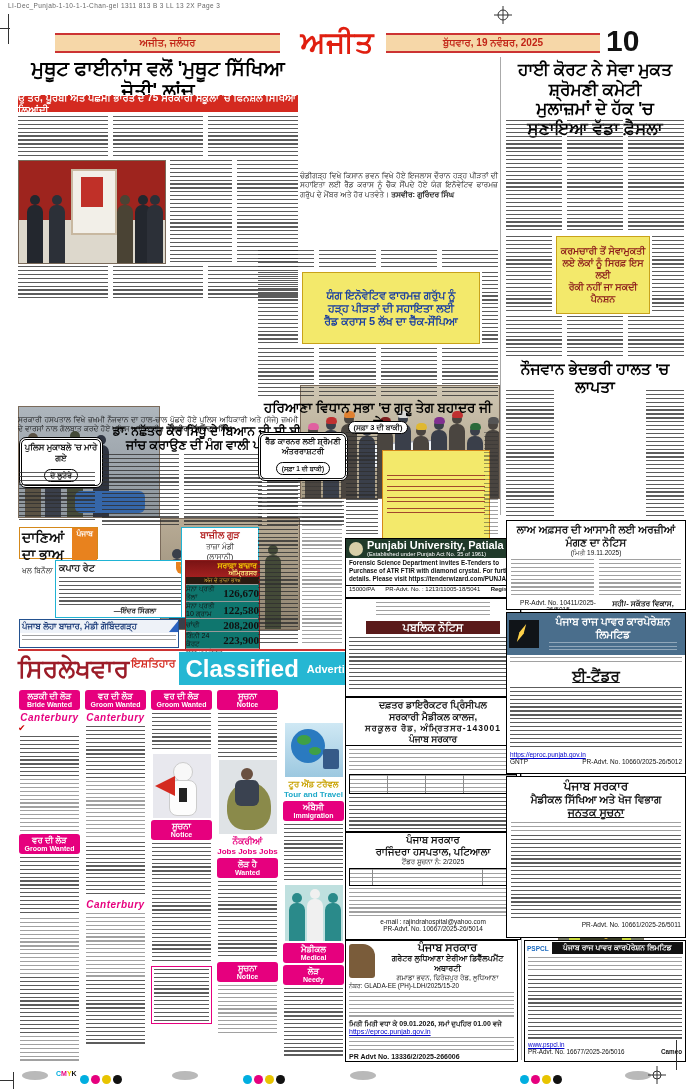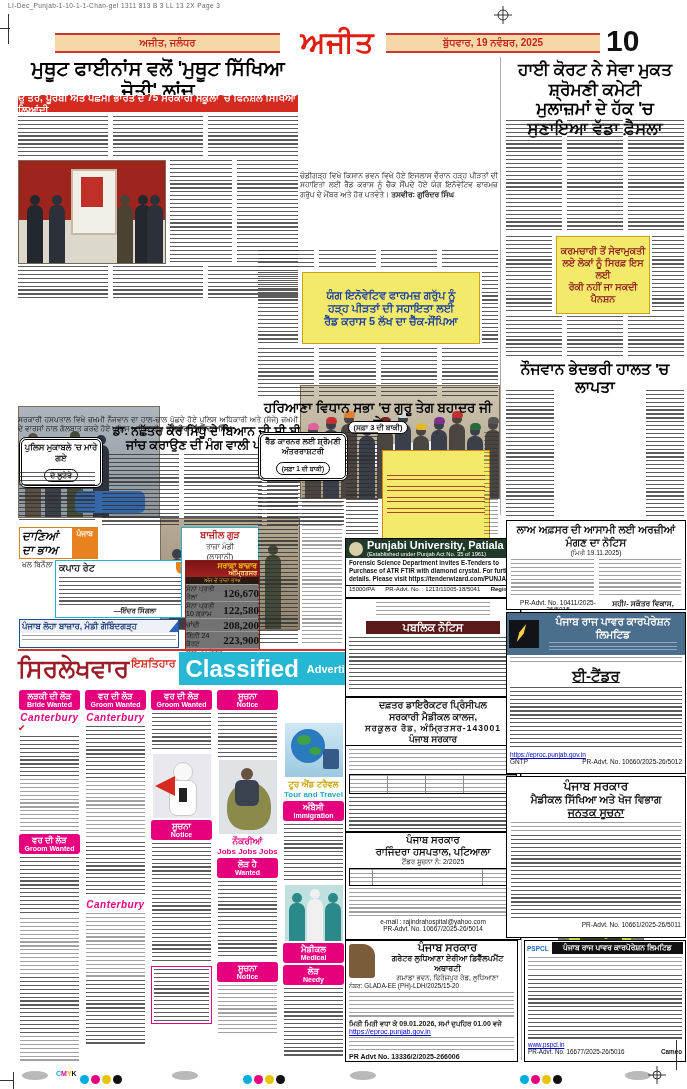--- a/index.html
+++ b/index.html
@@ -14,21 +14,21 @@
   .cols>div{flex:1;}
   .hl{font-weight:bold;color:#000;line-height:1.15;}
   .redband{background:#d42a20;color:#fff;font-weight:bold;display:flex;align-items:center;justify-content:center;}
   .ph{position:relative;overflow:hidden;border:1px solid #7a6a5a;}
   .cap{font-size:7.5px;line-height:1.25;text-align:justify;}
   .pill{display:inline-block;border:1px solid #000;border-radius:9px;background:#fff;font-size:7.5px;padding:0 5px;line-height:11px;font-weight:bold;}
   .stybox{border:3px double #000;border-radius:7px;background:#fff;text-align:center;padding:2px 2px 3px;}
   .ybox{background:#f3e96b;border:1.5px solid #c8a21a;}
   .mkt{border:1.5px solid #1fb3d4;background:#fff;}
   .mkt h4{margin:0;padding:1px 3px;font-size:9.5px;}
-  .bullion{border:1.5px solid #8c1b1b;background:#737373;}
+  .bullion{border:1.5px solid #8c1b1b;background:#0f766e;}
   .bullion .row{display:flex;justify-content:space-between;border-top:1px solid #999;font-size:7px;align-items:center;}
   .bullion .row .v{font-size:11px;font-weight:bold;font-family:"Liberation Serif","DejaVu Serif",serif;}
   .clsfhead{background:#25b7d3;}
   .pinkhdr{background:#e6007e;color:#fff;text-align:center;font-weight:bold;border-radius:3px;margin:2px 1px;padding:1px 0;}
   .pinkhdr .l1{font-size:8.5px;line-height:10px;}
   .pinkhdr .l2{font-size:7px;line-height:8px;}
   .canter{color:#e6007e;font-style:italic;font-weight:bold;font-size:10px;text-align:center;letter-spacing:.5px;}
   .adgreek{margin:3px 2px;}
   .ntc{border:1.2px solid #000;background:#fff;overflow:hidden;}
   .ntc .tiny{font-size:6.3px;line-height:1.3;}
@@ -120,21 +120,21 @@
 
   <div class="abs hl ctr" style="left:102px;top:424px;width:242px;font-size:12.5px;">ਡਾ. ਨਛੱਤਰ ਕੌਰ ਸਿੱਧੂ ਦੇ ਬਿਆਨ ਦੀ ਸੀ.ਬੀ.ਆਈ. ਜਾਂਚ ਕਰਾਉਣ ਦੀ ਮੰਗ ਵਾਲੀ ਪਟੀਸ਼ਨ ਖਾਰਜ</div>
   <div class="abs cols" style="left:102px;top:454px;width:242px;height:72px;">
     <div class="greek"></div>
     <div class="greek"></div>
     <div class="greek"></div>
   </div>
 
   <div class="abs" style="left:19px;top:527px;width:77px;height:30px;border:1.3px solid #d4881a;background:#fff;">
     <div style="display:flex;">
-      <span class="b" style="font-size:12px;padding:1px 2px;font-style:italic;">ਦਾਣਿਆਂ ਦਾ ਭਾਅ</span>
+      <span class="b" style="font-size:14px;padding:1px 2px;">ਦਾਣਿਆਂ ਦਾ ਭਾਅ</span>
       <span style="background:#e8821e;color:#fff;font-size:7.5px;font-weight:bold;padding:1px 4px;margin-left:auto;">ਪੰਜਾਬ</span>
     </div>
     <div style="display:flex;justify-content:space-between;font-size:7.5px;padding:2px;">
       <span>ਖਲ ਬਿਨੌਲਾ</span>
       <span class="b">6791 ਰੁਪਏ</span>
     </div>
   </div>
 
   <div class="abs mkt" style="left:19px;top:560px;width:158px;height:56px;margin-left:36px;">
     <div style="display:flex;align-items:center;">

